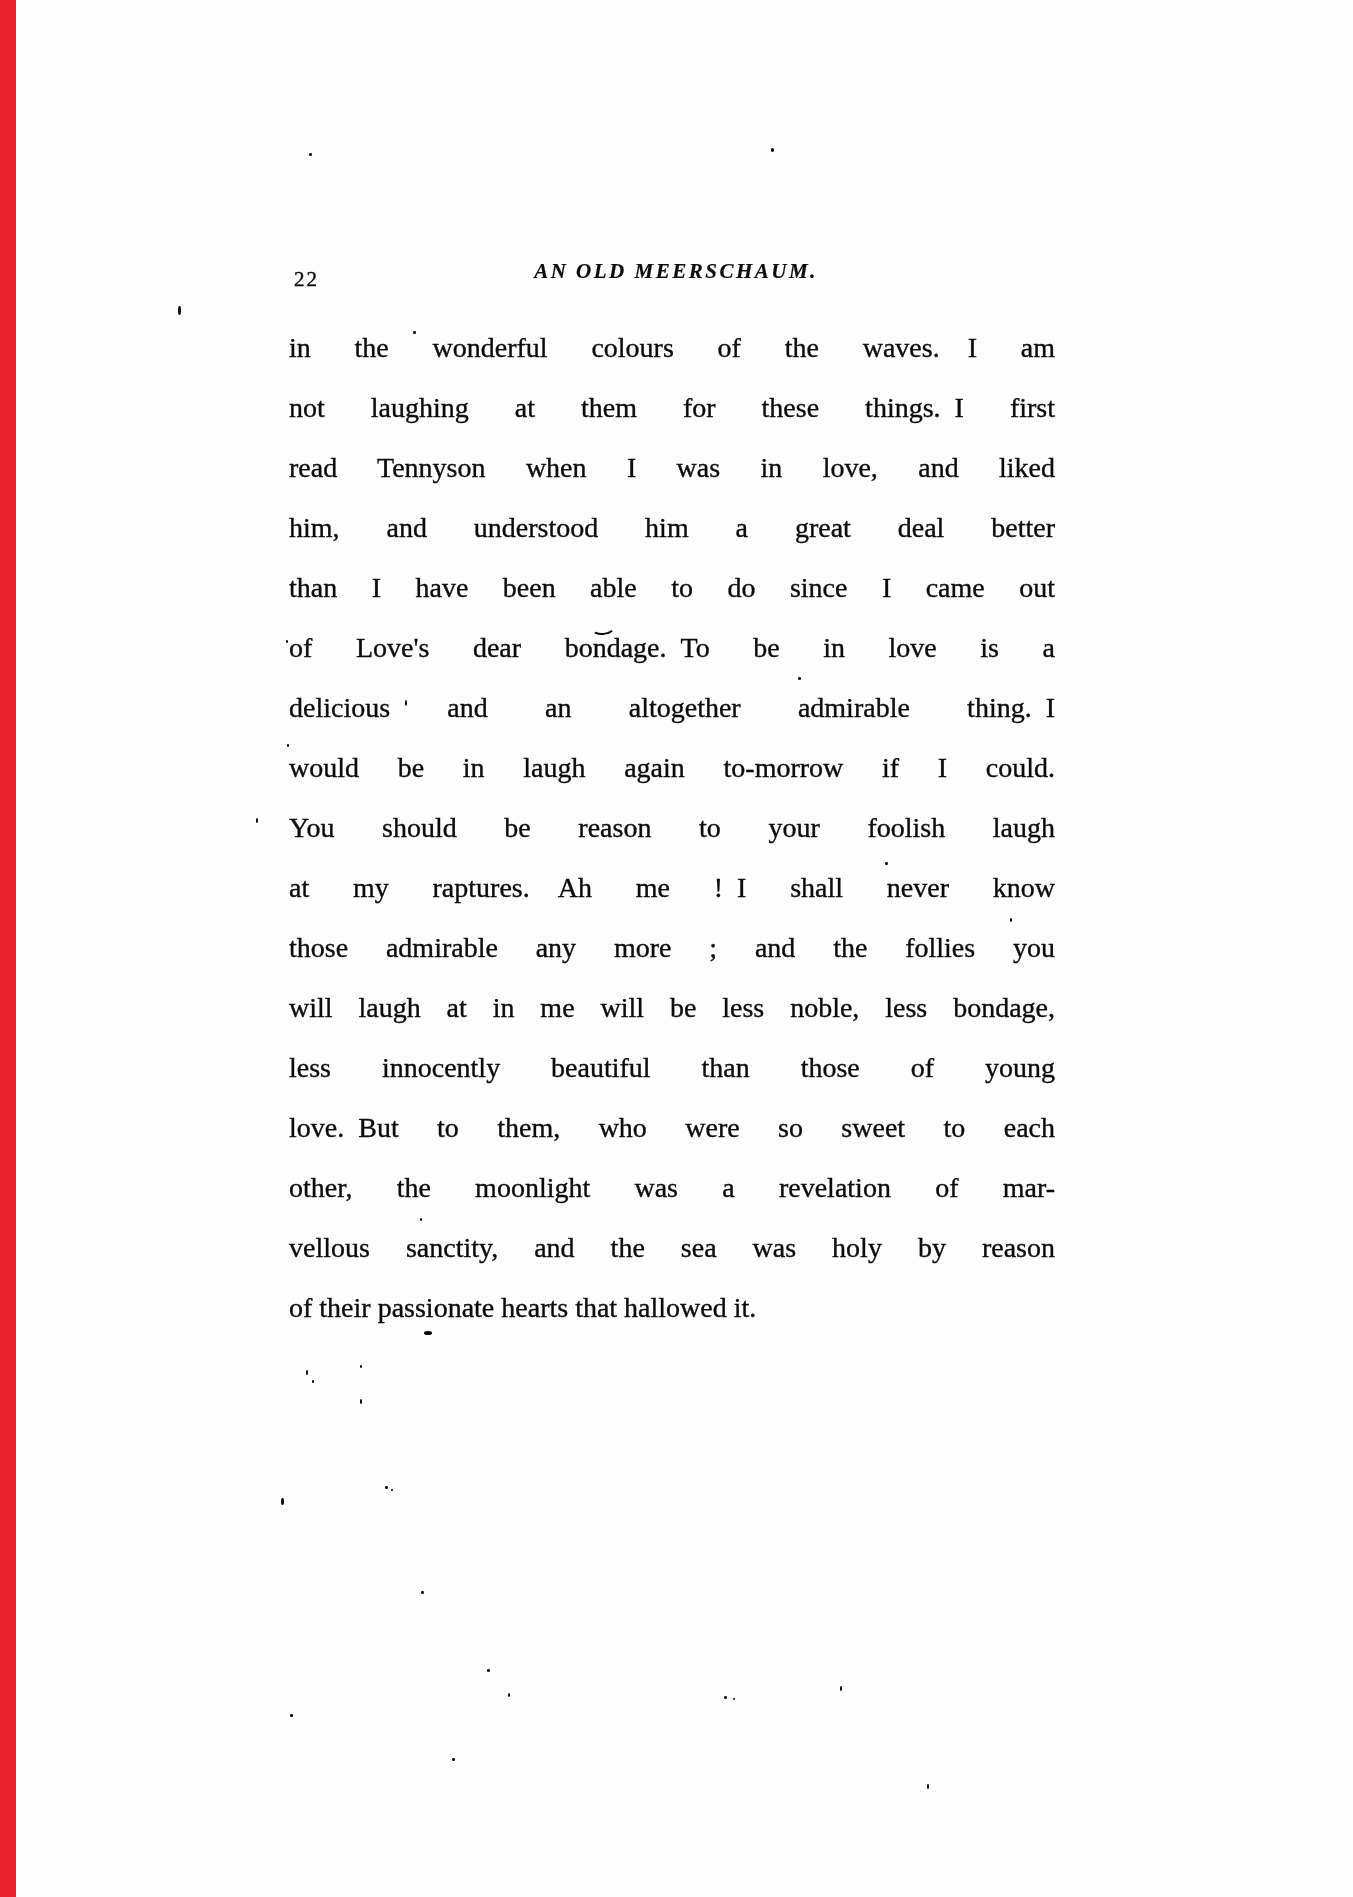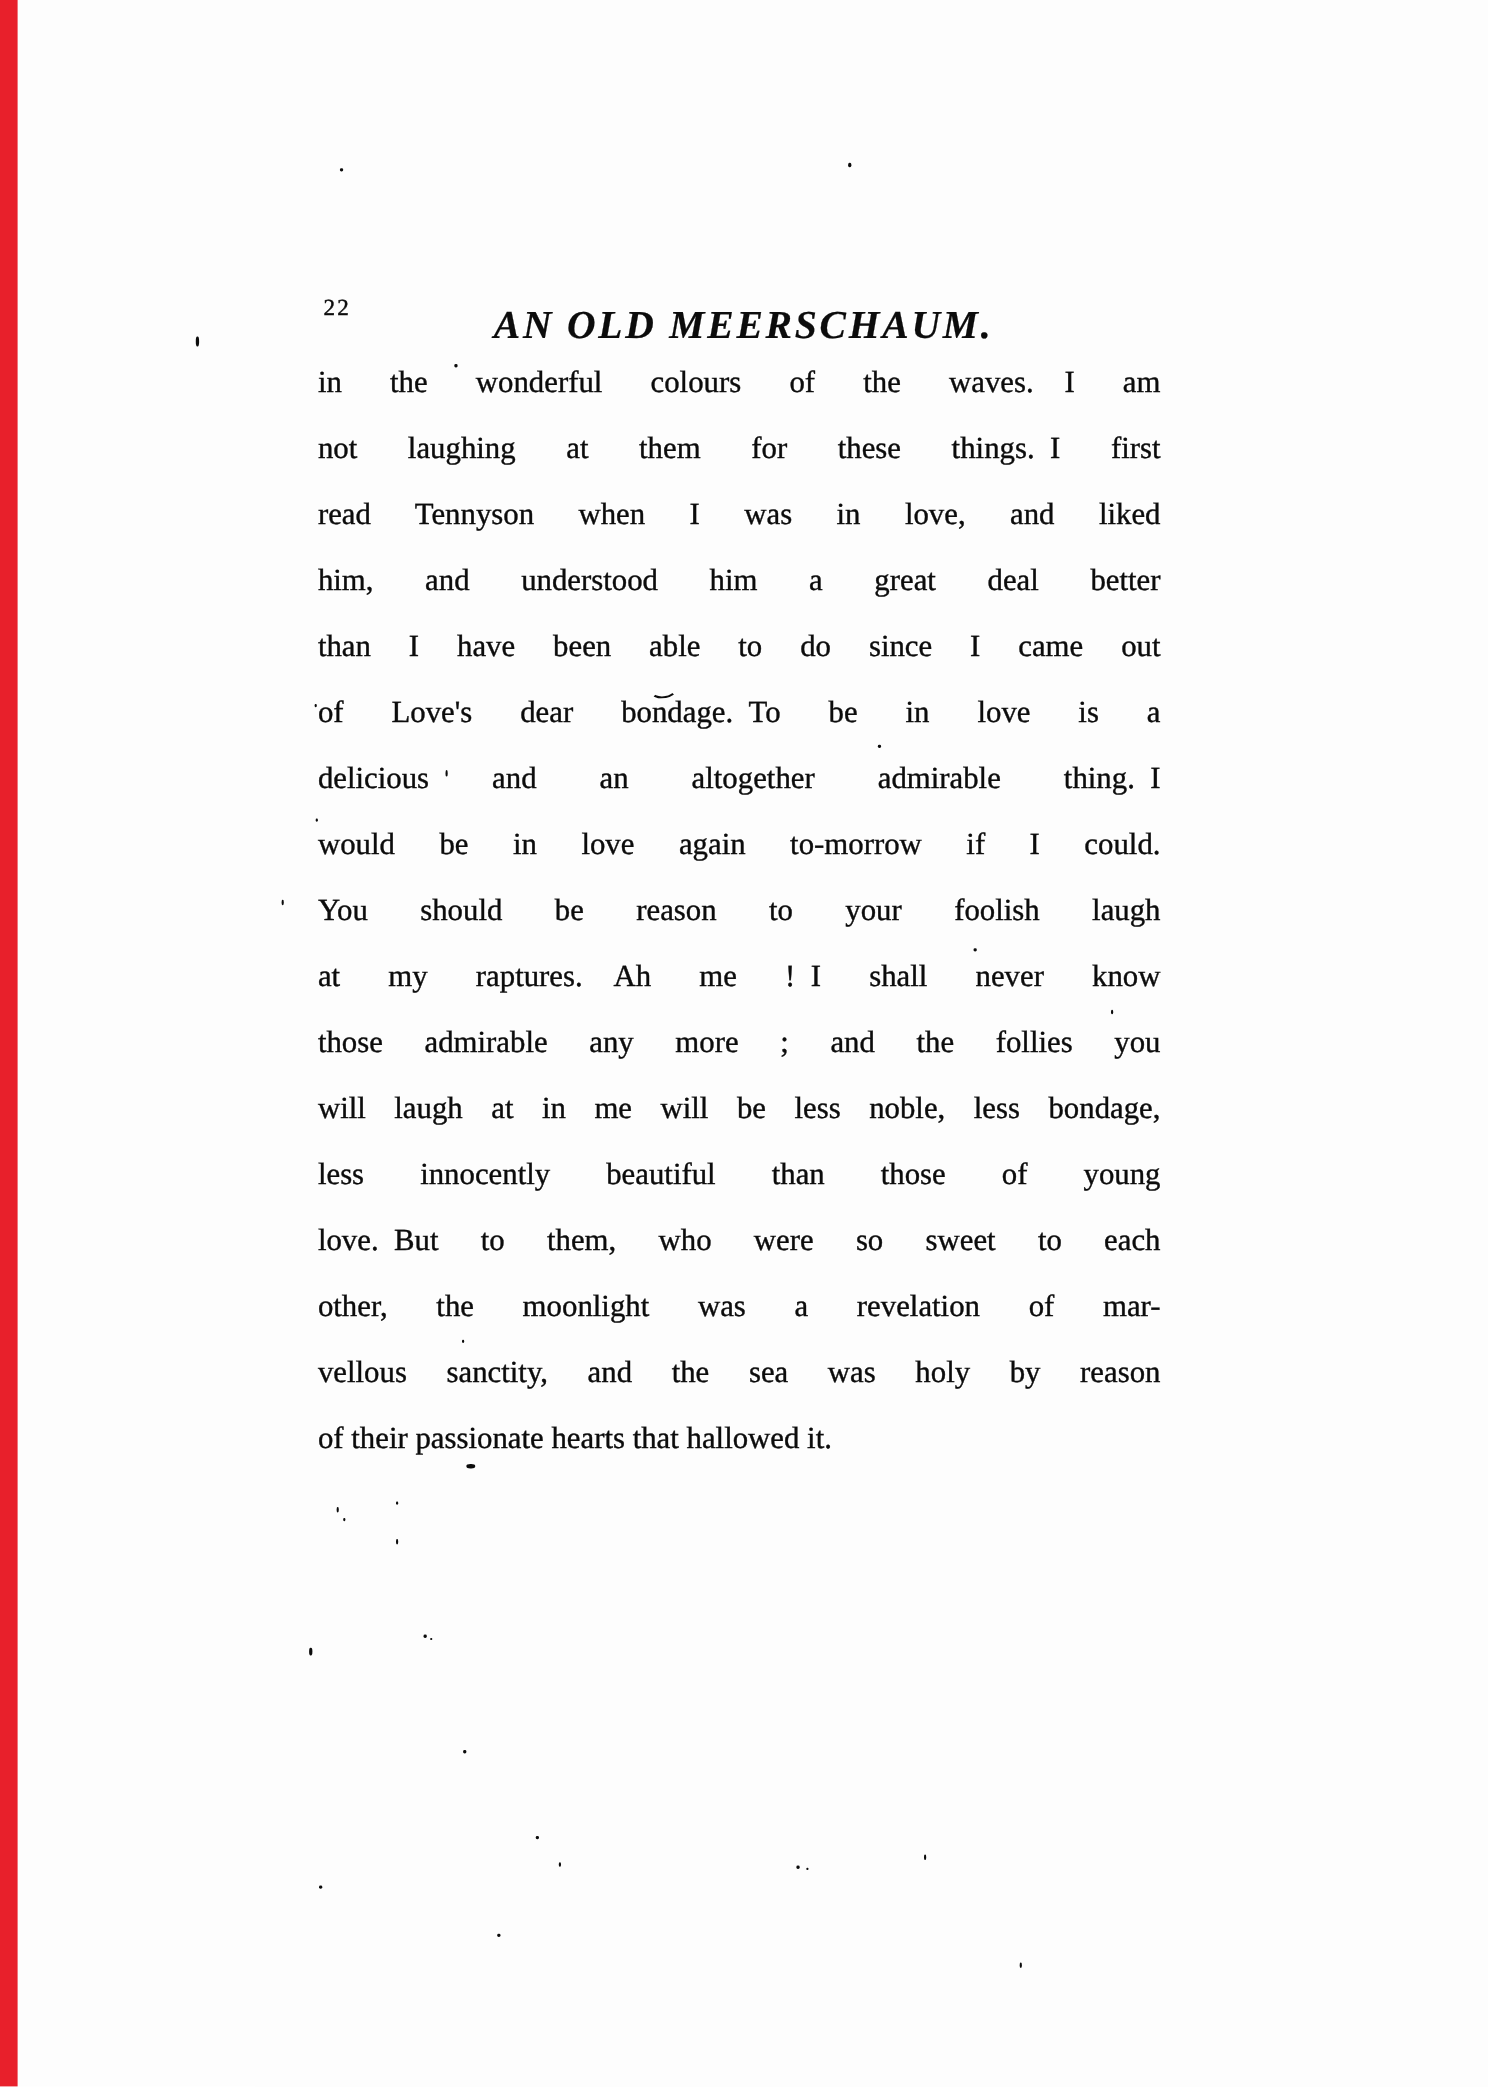--- a/index.html
+++ b/index.html
@@ -25,22 +25,22 @@
   }
   .pagenum{
     position:absolute;left:294px;top:269px;
     font-size:21px;font-weight:normal;line-height:1;
     letter-spacing:2px;
     -webkit-text-stroke:0.4px var(--ink);
   }
   .title{
     position:absolute;left:676px;top:261px;
     transform:translateX(-50%);
-    font-size:36px;font-style:italic;font-weight:bold;
-    line-height:1;letter-spacing:2.5px;white-space:nowrap;margin-top:16px;
+    font-size:21px;font-style:italic;font-weight:bold;
+    line-height:1;letter-spacing:2.5px;white-space:nowrap;
     -webkit-text-stroke:0.2px var(--ink);
   }
   .body{
     position:absolute;left:289px;top:318px;width:766px;
   }
   .bline{
     height:60px;line-height:60px;
     font-size:28px;
     text-align:justify;text-align-last:justify;
     white-space:normal;
@@ -72,21 +72,21 @@
   </div>
 
   <div class="body" id="body-lines">
       <div class="bline">in the wonderful colours of the waves. I am</div>
       <div class="bline">not laughing at them for these things. I first</div>
       <div class="bline">read Tennyson when I was in love, and liked</div>
       <div class="bline">him, and understood him a great deal better</div>
       <div class="bline">than I have been able to do since I came out</div>
       <div class="bline">of Love's dear bondage. To be in love is a</div>
       <div class="bline">delicious and an altogether admirable thing. I</div>
-      <div class="bline">would be in love again to-morrow if I could.</div>
+      <div class="bline">would be in laugh again to-morrow if I could.</div>
       <div class="bline">You should be reason to your foolish laugh</div>
       <div class="bline">at my raptures. Ah me ! I shall never know</div>
       <div class="bline">those admirable any more ; and the follies you</div>
       <div class="bline">will laugh at in me will be less noble, less bondage,</div>
       <div class="bline">less innocently beautiful than those of young</div>
       <div class="bline">love. But to them, who were so sweet to each</div>
       <div class="bline">other, the moonlight was a revelation of mar-</div>
       <div class="bline">vellous sanctity, and the sea was holy by reason</div>
       <div class="bline last">of their passionate hearts that hallowed it.</div>
     </div>

